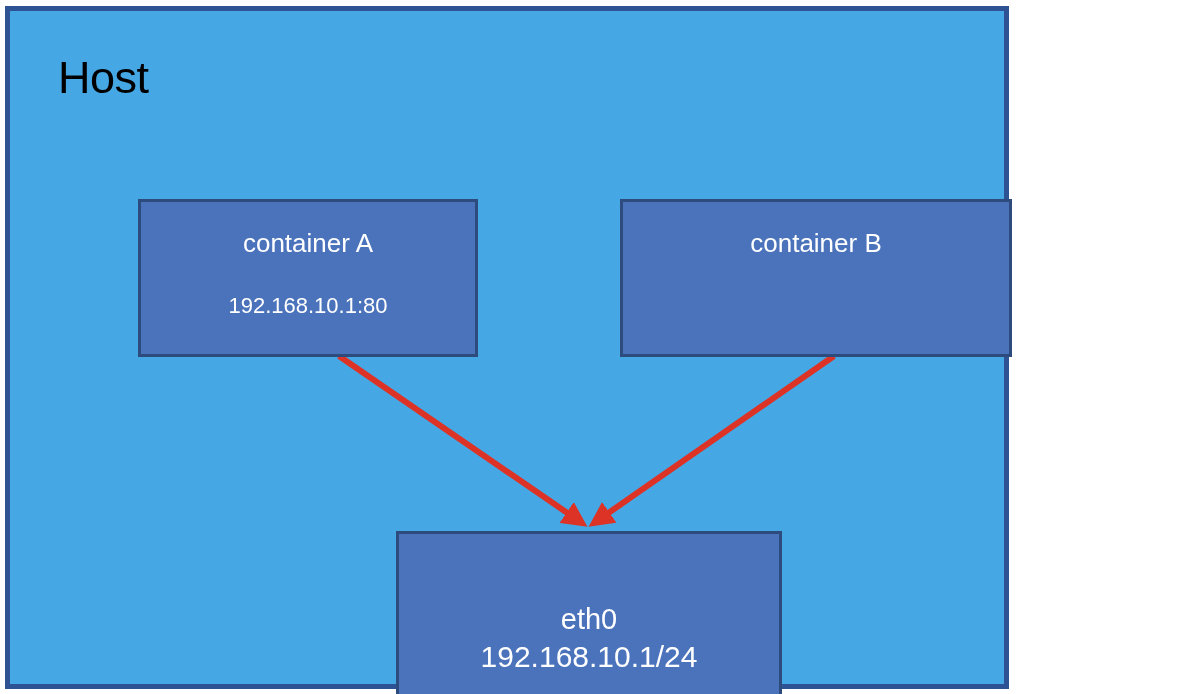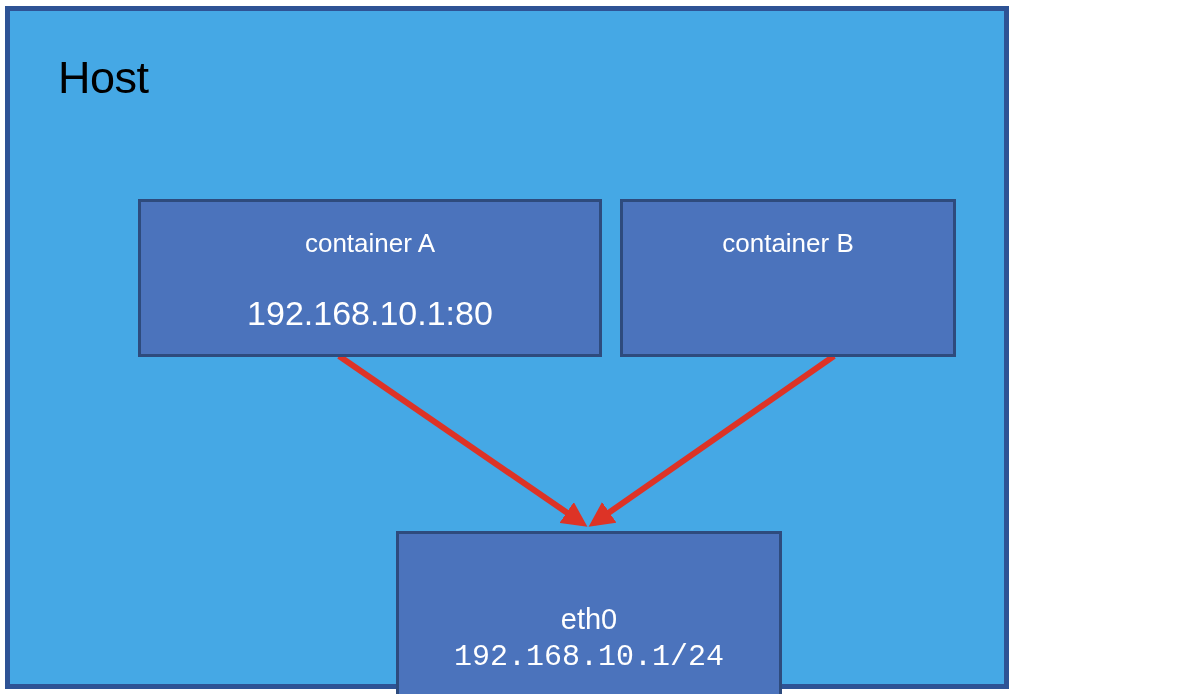--- a/index.html
+++ b/index.html
@@ -46,60 +46,59 @@
     border: 3px solid #2E4B7D;
     display: flex;
     flex-direction: column;
     align-items: center;
     color: #ffffff;
     z-index: 3;
   }
   #container-a-box {
     left: 138px;
     top: 199px;
-    width: 464px;
+    width: 340px;
     height: 158px;
     justify-content: flex-start;
   }
   #container-b-box {
     left: 620px;
     top: 199px;
-    width: 336px;
+    width: 392px;
     height: 158px;
     justify-content: flex-start;
     gap: 8px;
   }
   #eth0-box {
     left: 396px;
     top: 531px;
     width: 386px;
     height: 170px;
     justify-content: flex-start;
   }
   .node-title {
     font-size: 26px;
     line-height: 1.2;
     margin-top: 26px;
     white-space: nowrap;
   }
   .node-addr {
-    font-size: 34px;
+    font-size: 22px;
     line-height: 1.2;
     margin-top: 34px;
     white-space: nowrap;
   }
   
   #eth0-box .node-title {
     font-size: 29px;
     margin-top: 68px;
   }
   #eth0-box .node-addr {
     font-size: 30px;
     margin-top: 2px;
-    font-family: Liberation Mono, monospace;
   }
   
   #arrow-layer {
     position: absolute;
     left: 0;
     top: 0;
     width: 1178px;
     height: 694px;
     z-index: 2;
     pointer-events: none;

